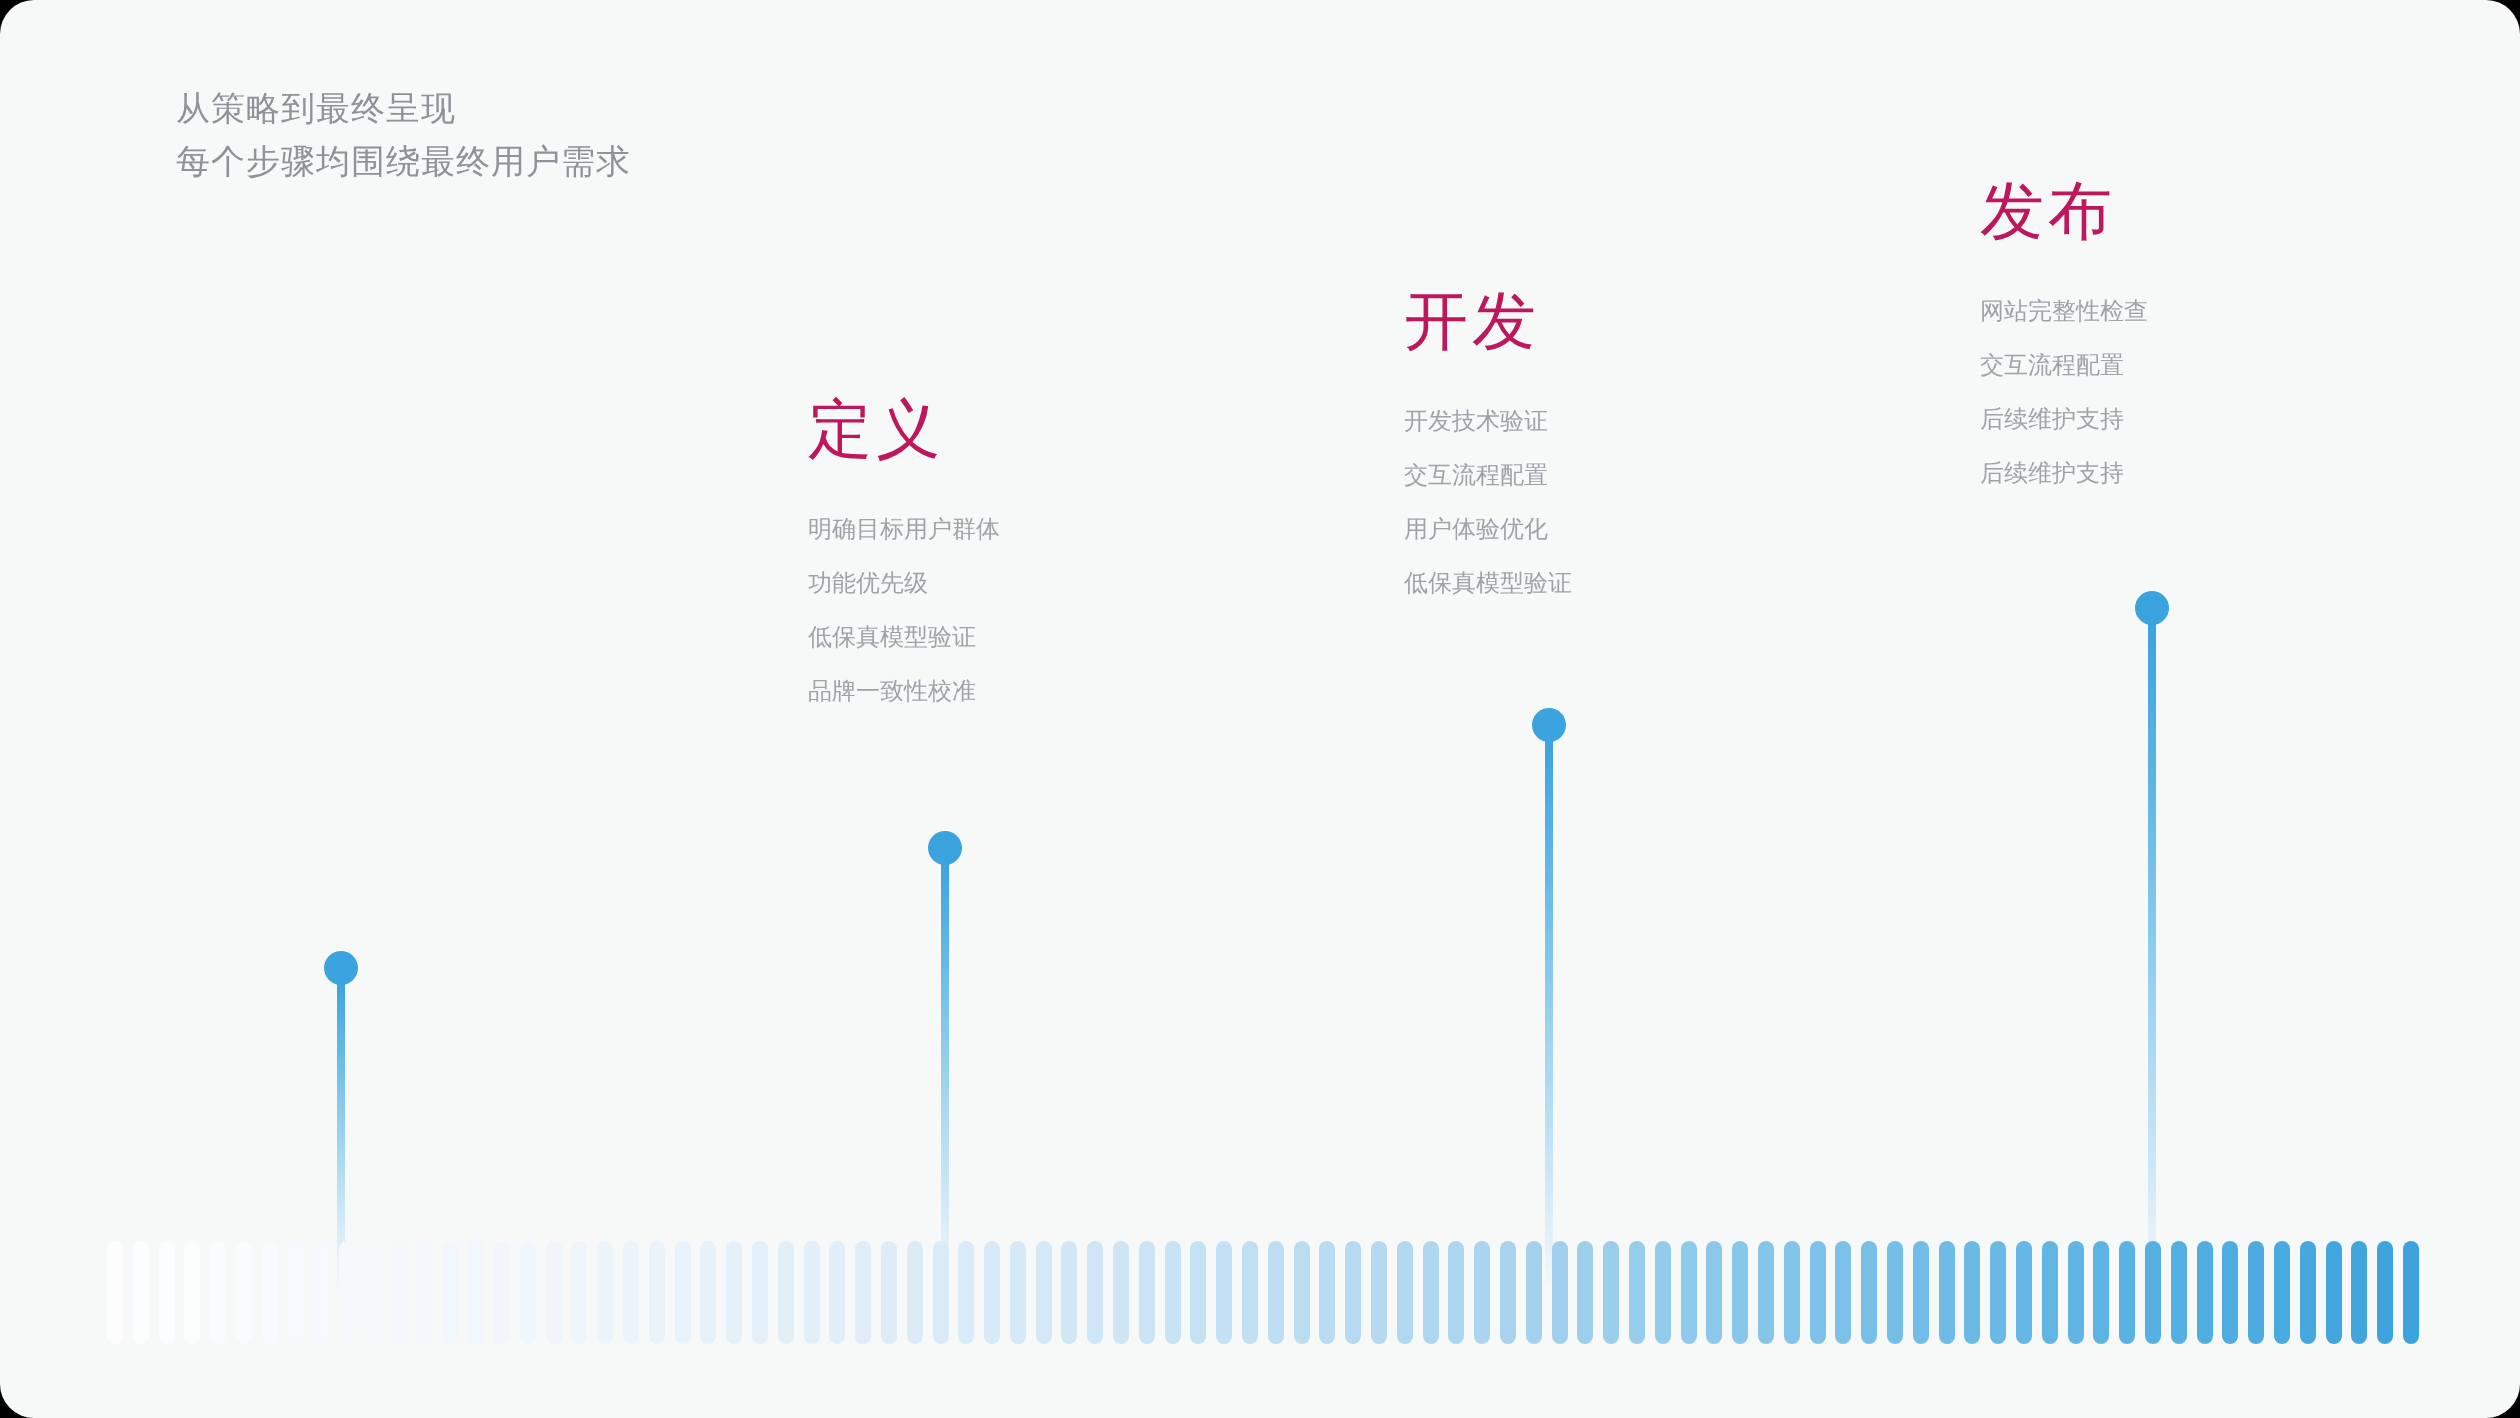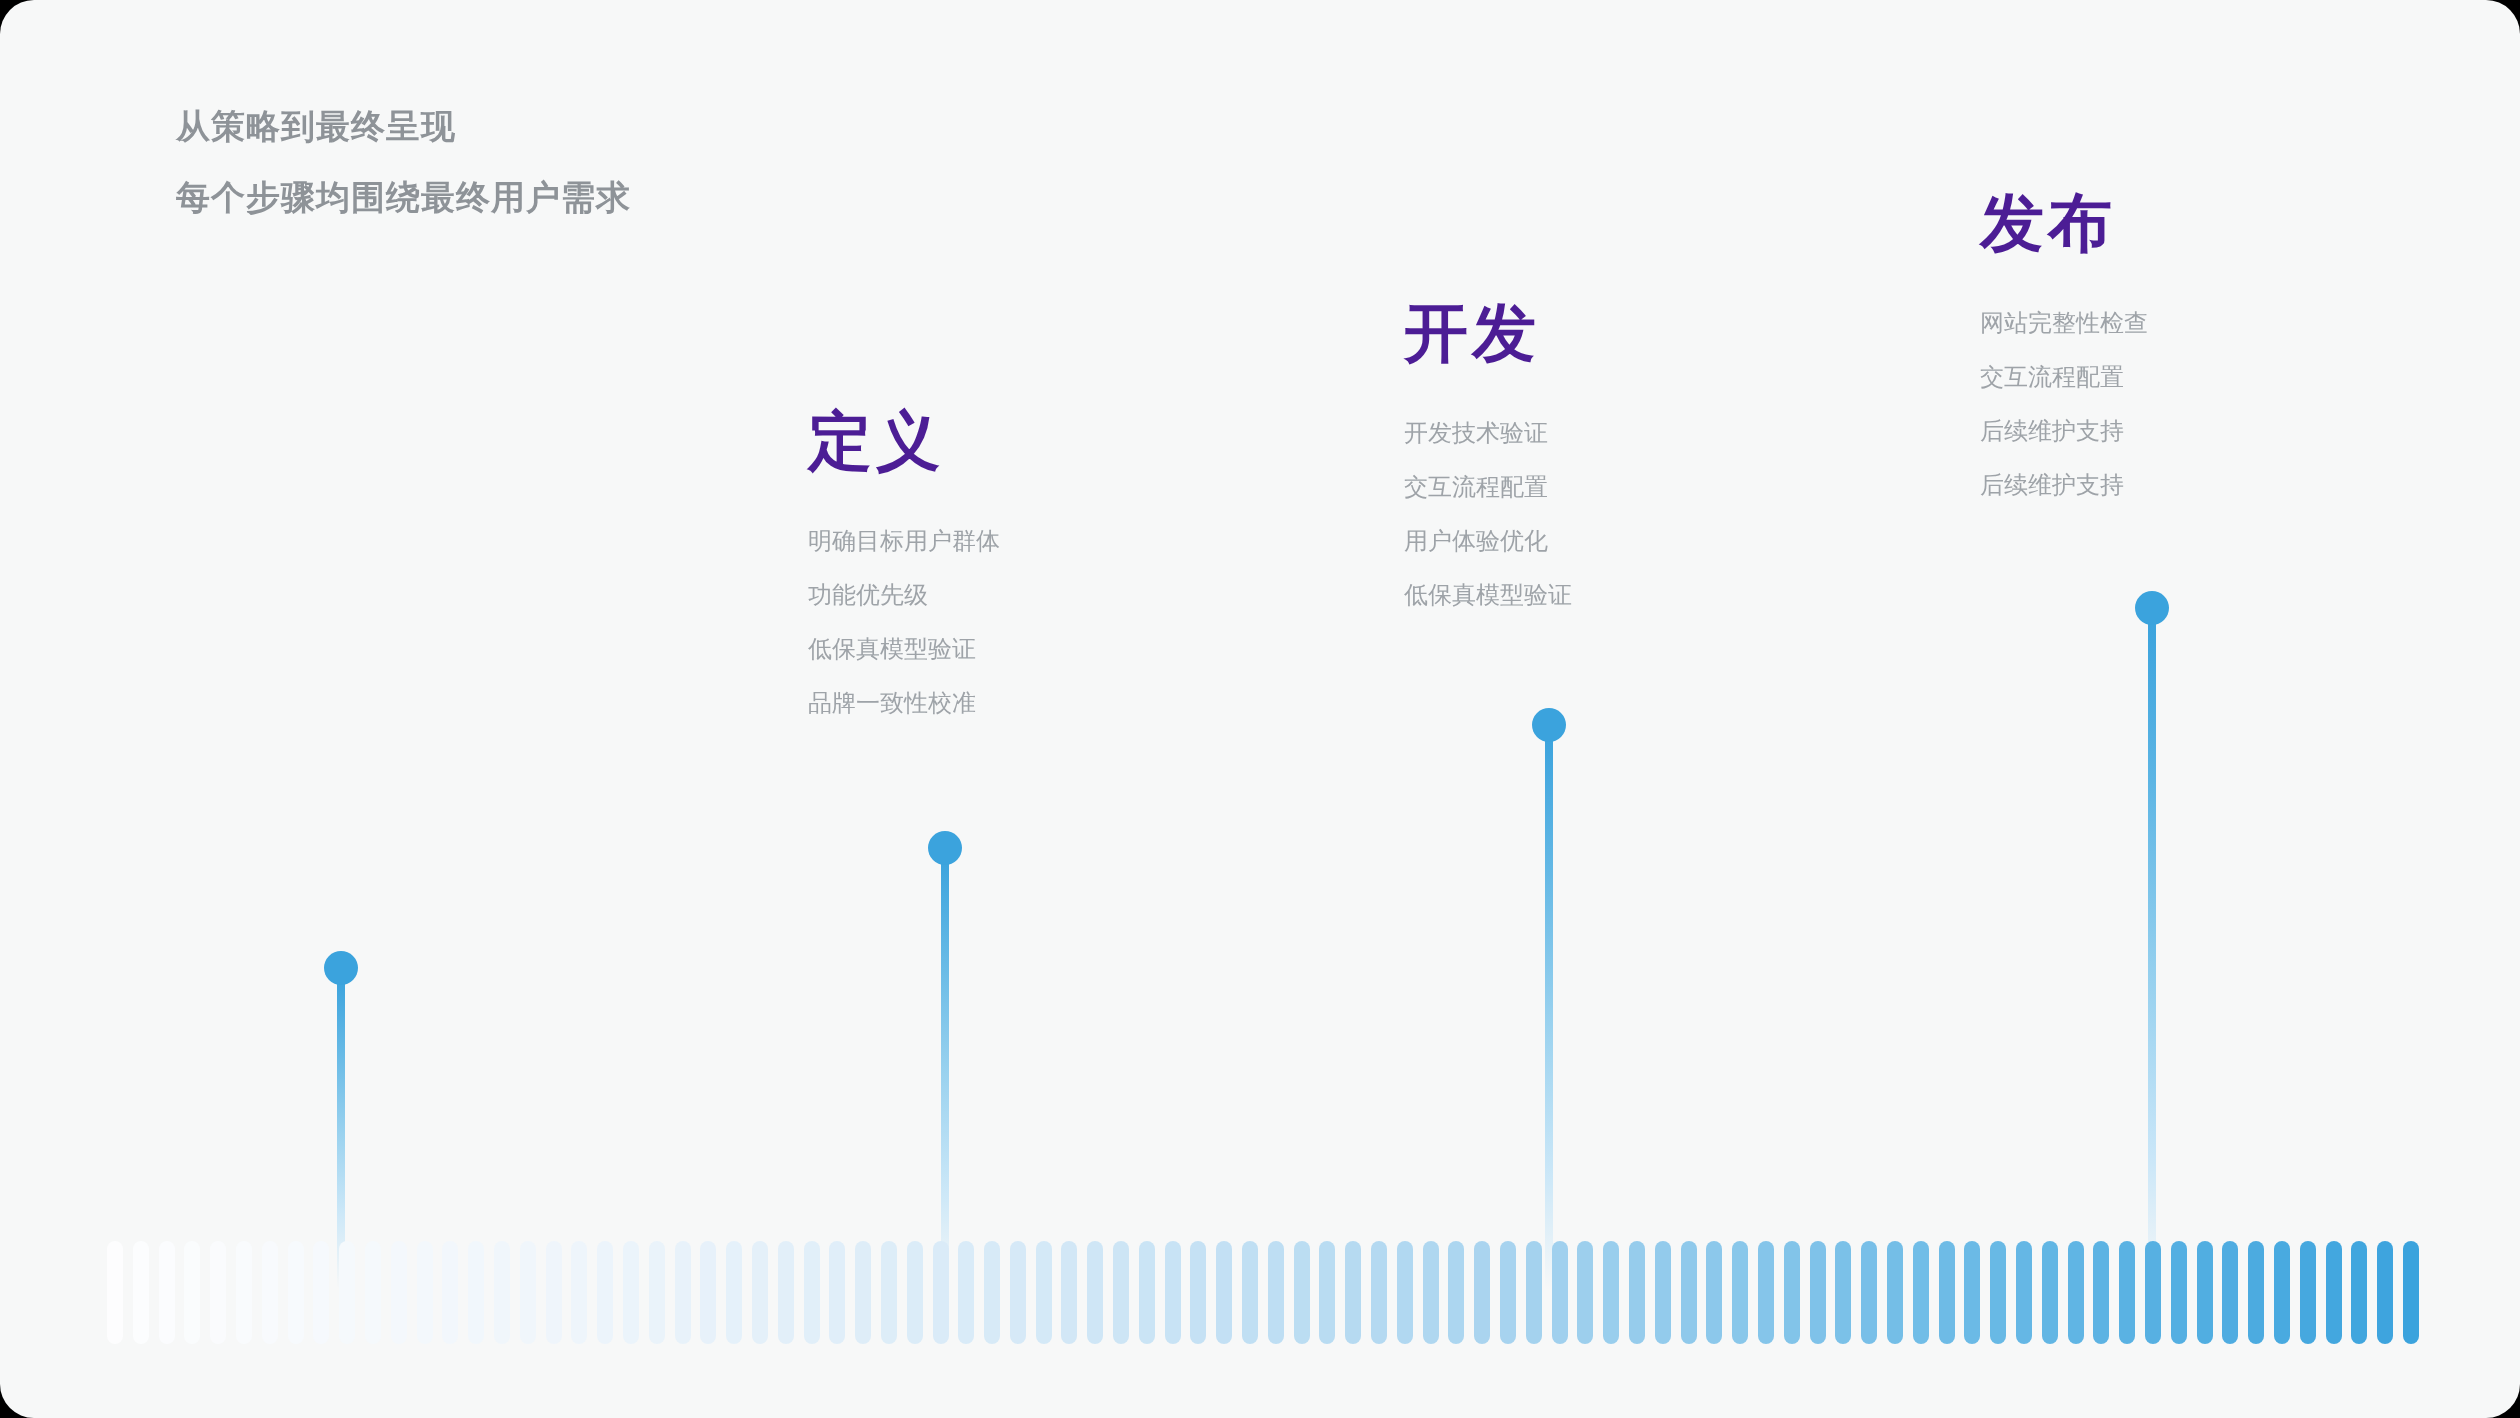--- a/index.html
+++ b/index.html
@@ -35,38 +35,37 @@
   
   .header {
     position: absolute;
     left: 176px;
     top: 82px;
     width: 900px;
   }
   .header-line {
     color: #8e9398;
     font-size: 34px;
-    font-weight: bold;
+    font-weight: normal;
     line-height: 53px;
     letter-spacing: 1px;
     white-space: nowrap;
-    margin-top: 18px;
   }
 
   
   .column {
     position: absolute;
   }
   .col-title {
-    color: #4c1d95;
-    font-weight: bold;
+    color: #be185d;
+    font-weight: normal;
     font-size: 64px;
     line-height: 78px;
     letter-spacing: 4px;
-    margin: 12px 0 34px 0;
+    margin: 0 0 34px 0;
     white-space: nowrap;
   }
   .col-items {
     list-style: none;
     margin: 0;
     padding: 0;
   }
   .col-item {
     color: #9ea3a8;
     font-size: 24px;

